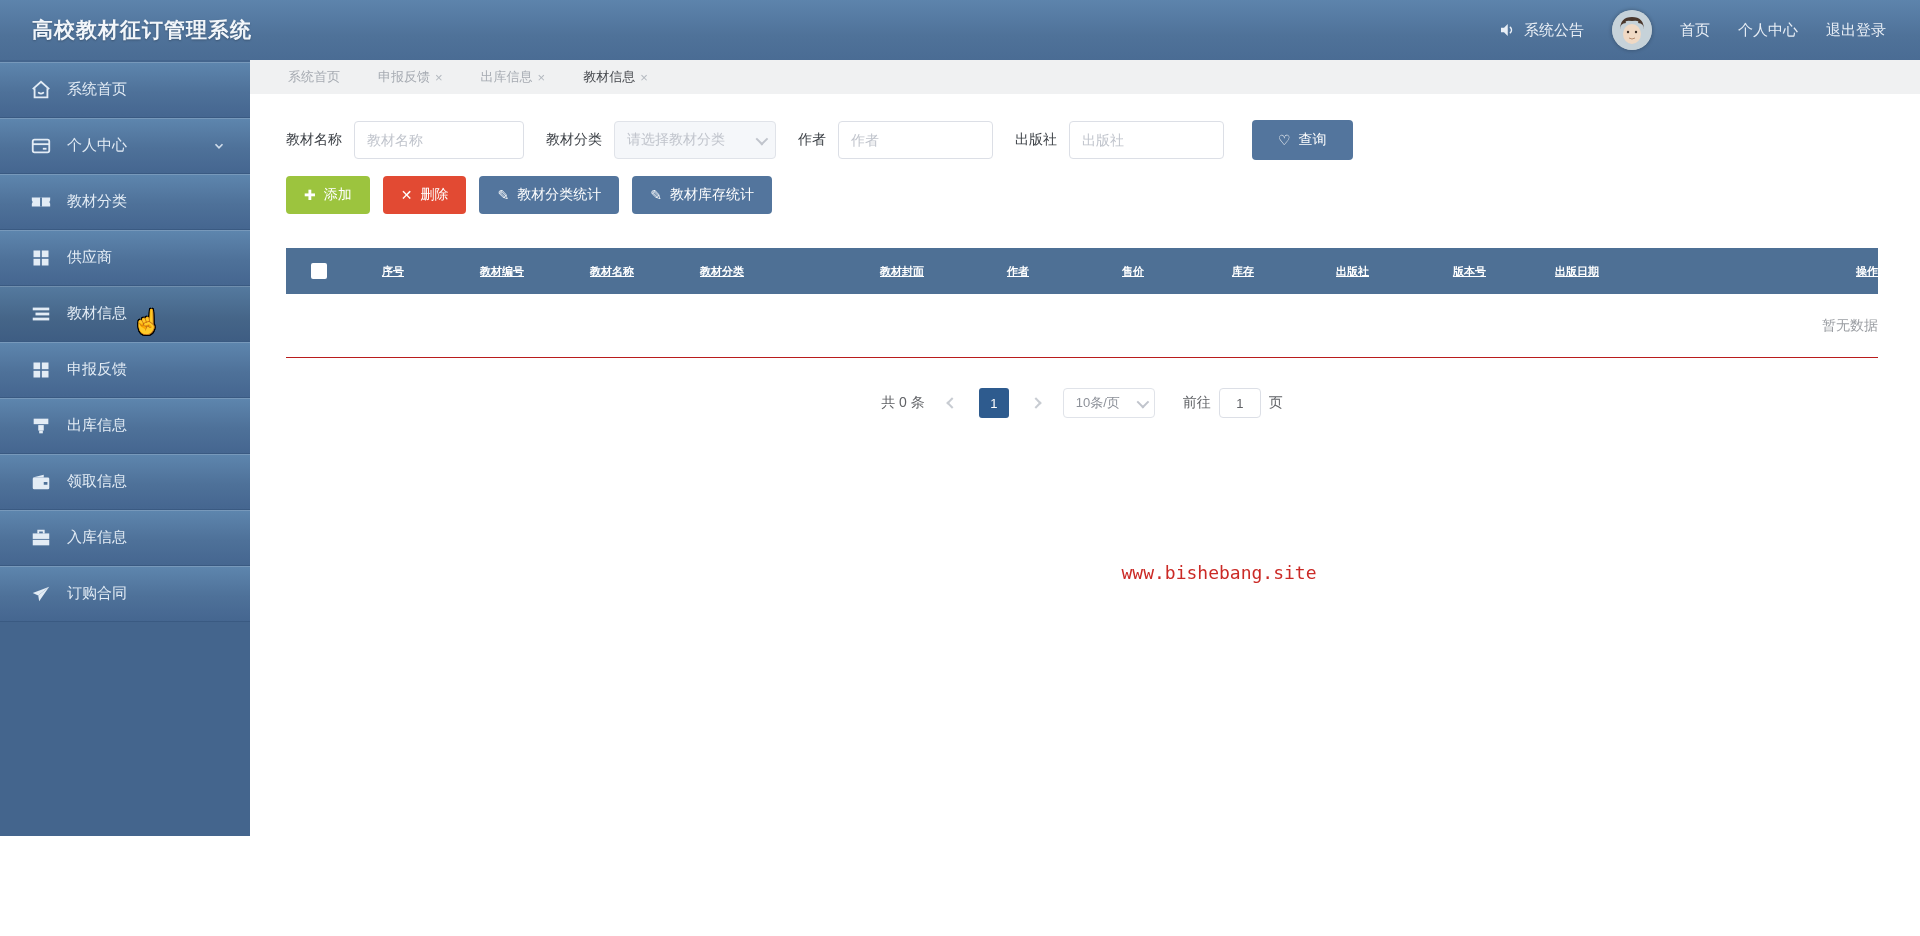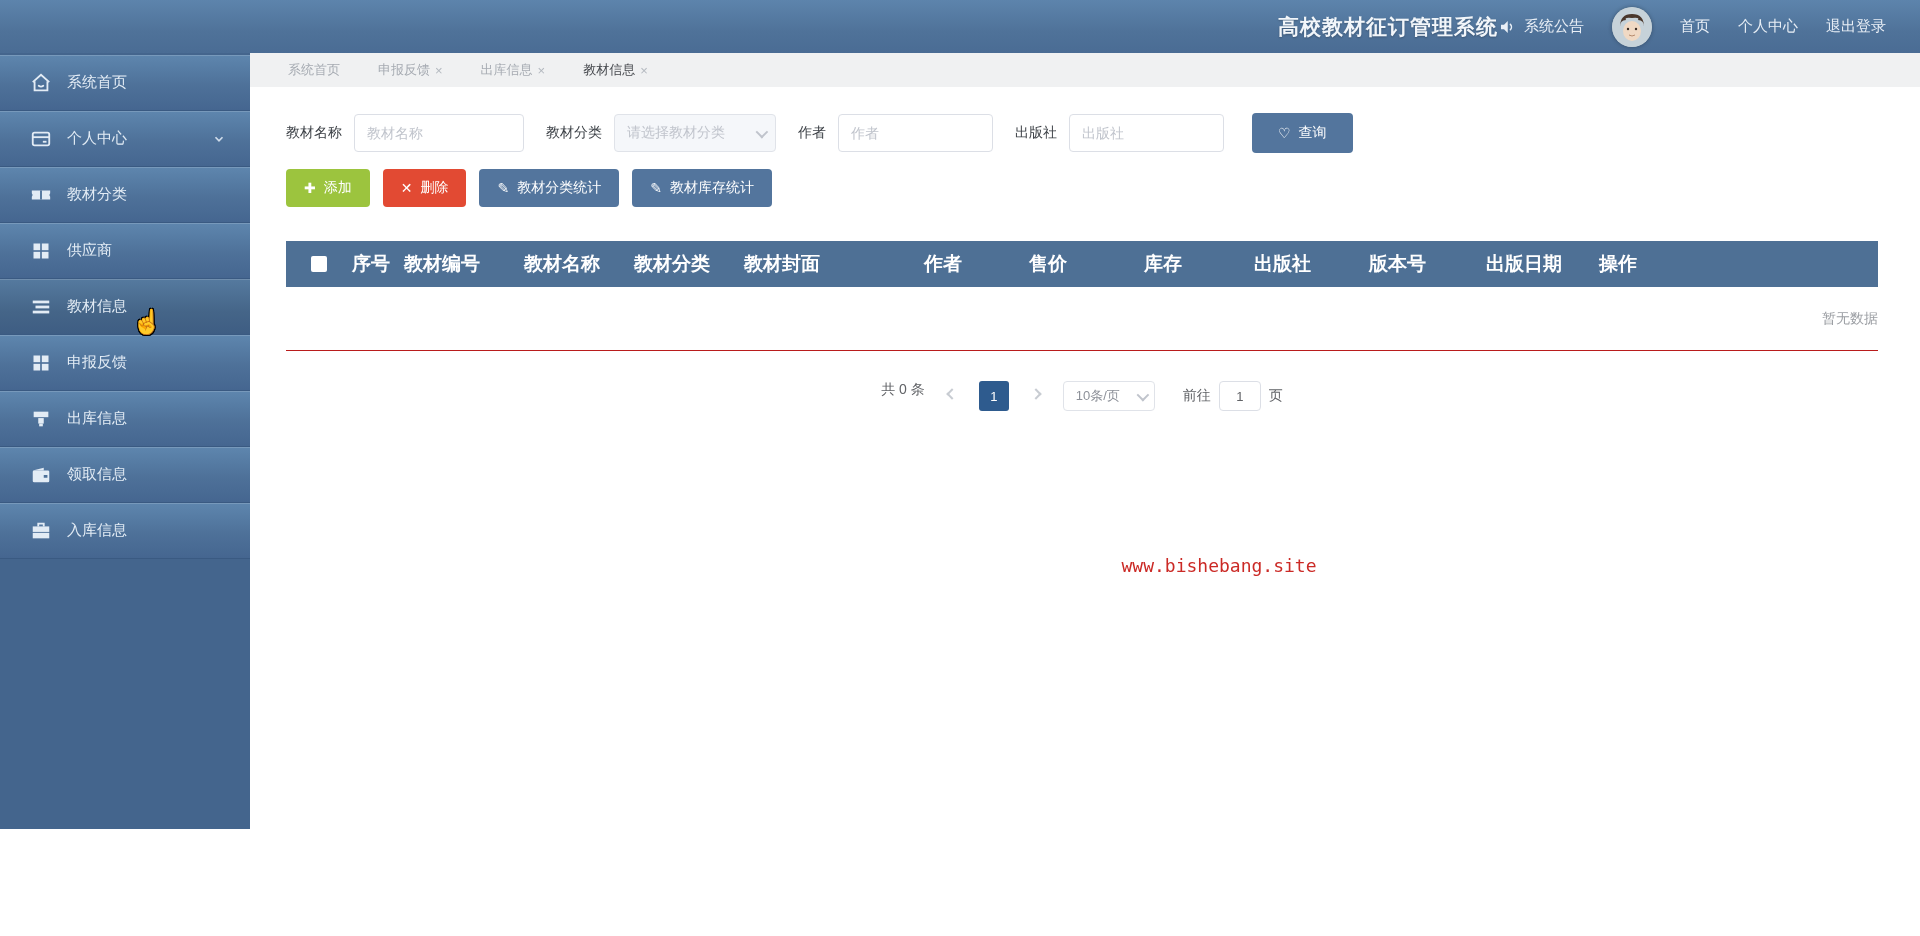--- a/index.html
+++ b/index.html
@@ -1,21 +1,21 @@
 <!DOCTYPE html>
 <html><head>
 <meta charset="utf-8">
 <style>
   * { margin:0; padding:0; box-sizing:border-box; }
   html,body { width:1920px; height:936px; overflow:hidden; font-family:"Liberation Sans",sans-serif; background:#fff; }
   .app { position:relative; width:1920px; height:936px; }
 
   
-  .topbar { height:53px; background:linear-gradient(180deg,#5d84ac 0%,#4f7299 60%,#4a6c94 100%);
-            display:flex; align-items:center; justify-content:flex-end; padding:0 34px 0 32px; }
+  .topbar { height:60px; background:linear-gradient(180deg,#5d84ac 0%,#4f7299 60%,#4a6c94 100%);
+            display:flex; align-items:center; justify-content:space-between; padding:0 34px 0 32px; }
   .app-title { color:#f2f6fa; font-size:21px; font-weight:bold; letter-spacing:1px; text-shadow:0 1px 2px rgba(0,0,0,.25); }
   .topbar-right { display:flex; align-items:center; gap:28px; }
   .announce { display:flex; align-items:center; gap:8px; color:#e9eff6; font-size:15px; cursor:pointer; }
   .avatar { width:40px; height:40px; border-radius:50%; overflow:hidden; background:#b9c7cf; box-shadow:0 0 4px rgba(0,0,0,.3); }
   .top-link { color:#e9eff6; font-size:15px; cursor:pointer; }
 
   
   .body-row { display:flex; height:776px; }
   .sidebar { width:250px; background:#44658d; padding-top:2px; flex:none; }
   .side-item { height:56px; display:flex; align-items:center; padding:0 22px 0 30px;
@@ -53,28 +53,28 @@
   .btn-add { background:#9cc43e; }
   .btn-del { background:#e24a33; }
   .btn-stat { background:#53759d; }
   .btn-ico { font-size:14px; line-height:1; }
   .toolbar-row { margin-top:16px; display:flex; gap:13px; }
 
   
   .table { width:1592px; margin-top:34px; }
   .thead { display:grid; grid-template-columns:66px 52px 120px 110px 110px 180px 105px 115px 110px 115px 117px 113px 1fr;
            background:#4e7095; height:46px; align-items:center; }
-  .th { color:#fff; font-size:19px; font-weight:bold; text-align:left; }
+  .th { color:#fff; font-size:11px; font-weight:bold; text-align:right;text-decoration:underline; }
   .th-check { display:flex; justify-content:center; }
   .checkbox { width:16px; height:16px; background:#fff; border-radius:2px; cursor:pointer; }
   .tbody-empty { height:64px; display:flex; align-items:center; justify-content:flex-end; border-bottom:1px solid #b91c1c; }
   .empty-text { color:#9b9ea3; font-size:14px; }
 
   
-  .pagination { width:1592px; margin-top:30px; display:flex; justify-content:center; gap:14px; }
+  .pagination { width:1592px; margin-top:30px; display:flex; align-items:center; justify-content:center; gap:14px; }
   .pg-total { font-size:14px; color:#606266; }
   .pg-arrow { width:26px; height:26px; display:flex; align-items:center; justify-content:center; cursor:pointer; }
   .pg-chev { width:8px; height:8px; border-right:2px solid #c8ccd2; border-bottom:2px solid #c8ccd2; }
   .pg-chev.left { transform:rotate(135deg); } .pg-chev.right { transform:rotate(-45deg); }
   .pg-page { min-width:30px; height:30px; background:#2e5b8e; border-radius:3px; color:#fff; font-size:13px; display:flex; align-items:center; justify-content:center; cursor:pointer; }
   .pg-size { width:92px; height:30px; border:1px solid #e0e3e9; border-radius:4px; display:flex; align-items:center; justify-content:space-between; padding:0 8px 0 12px; cursor:pointer; }
   .pg-size span { font-size:13px; color:#8d9199; }
   .pg-goto { display:flex; align-items:center; gap:8px; margin-left:14px; }
   .pg-goto-label, .pg-goto-suffix { font-size:14px; color:#606266; }
   .pg-input { width:42px; height:30px; border:1px solid #dcdfe6; border-radius:4px; text-align:center; font-size:13px; color:#606266; outline:none; font-family:"Liberation Sans",sans-serif; }
@@ -220,20 +220,29 @@
         <span class="side-icon">
           <svg width="22" height="22" viewBox="0 0 24 24" fill="#e3ecf5">
             <path d="M9 7 V4 H15 V7" fill="none" stroke="#e3ecf5" stroke-width="2"></path>
               <rect x="3" y="7" width="18" height="6"></rect>
               <rect x="3" y="14" width="18" height="6"></rect>
           </svg>
         </span>
         <span class="side-label">入库信息</span>
       </div>
 
+      <div class="side-item">
+        <span class="side-icon">
+          <svg width="22" height="22" viewBox="0 0 24 24" fill="#e3ecf5">
+            <path d="M21 4 L3 11 L9 13.5 Z"></path>
+              <path d="M21 4 L9 13.5 L10 20 L13 15.5 Z"></path>
+          </svg>
+        </span>
+        <span class="side-label">订购合同</span>
+      </div>
 
 
     </aside>
 
     <main class="main">
 
       <div class="tabbar">
         <div class="tab">
           <span>系统首页</span>
         </div>

